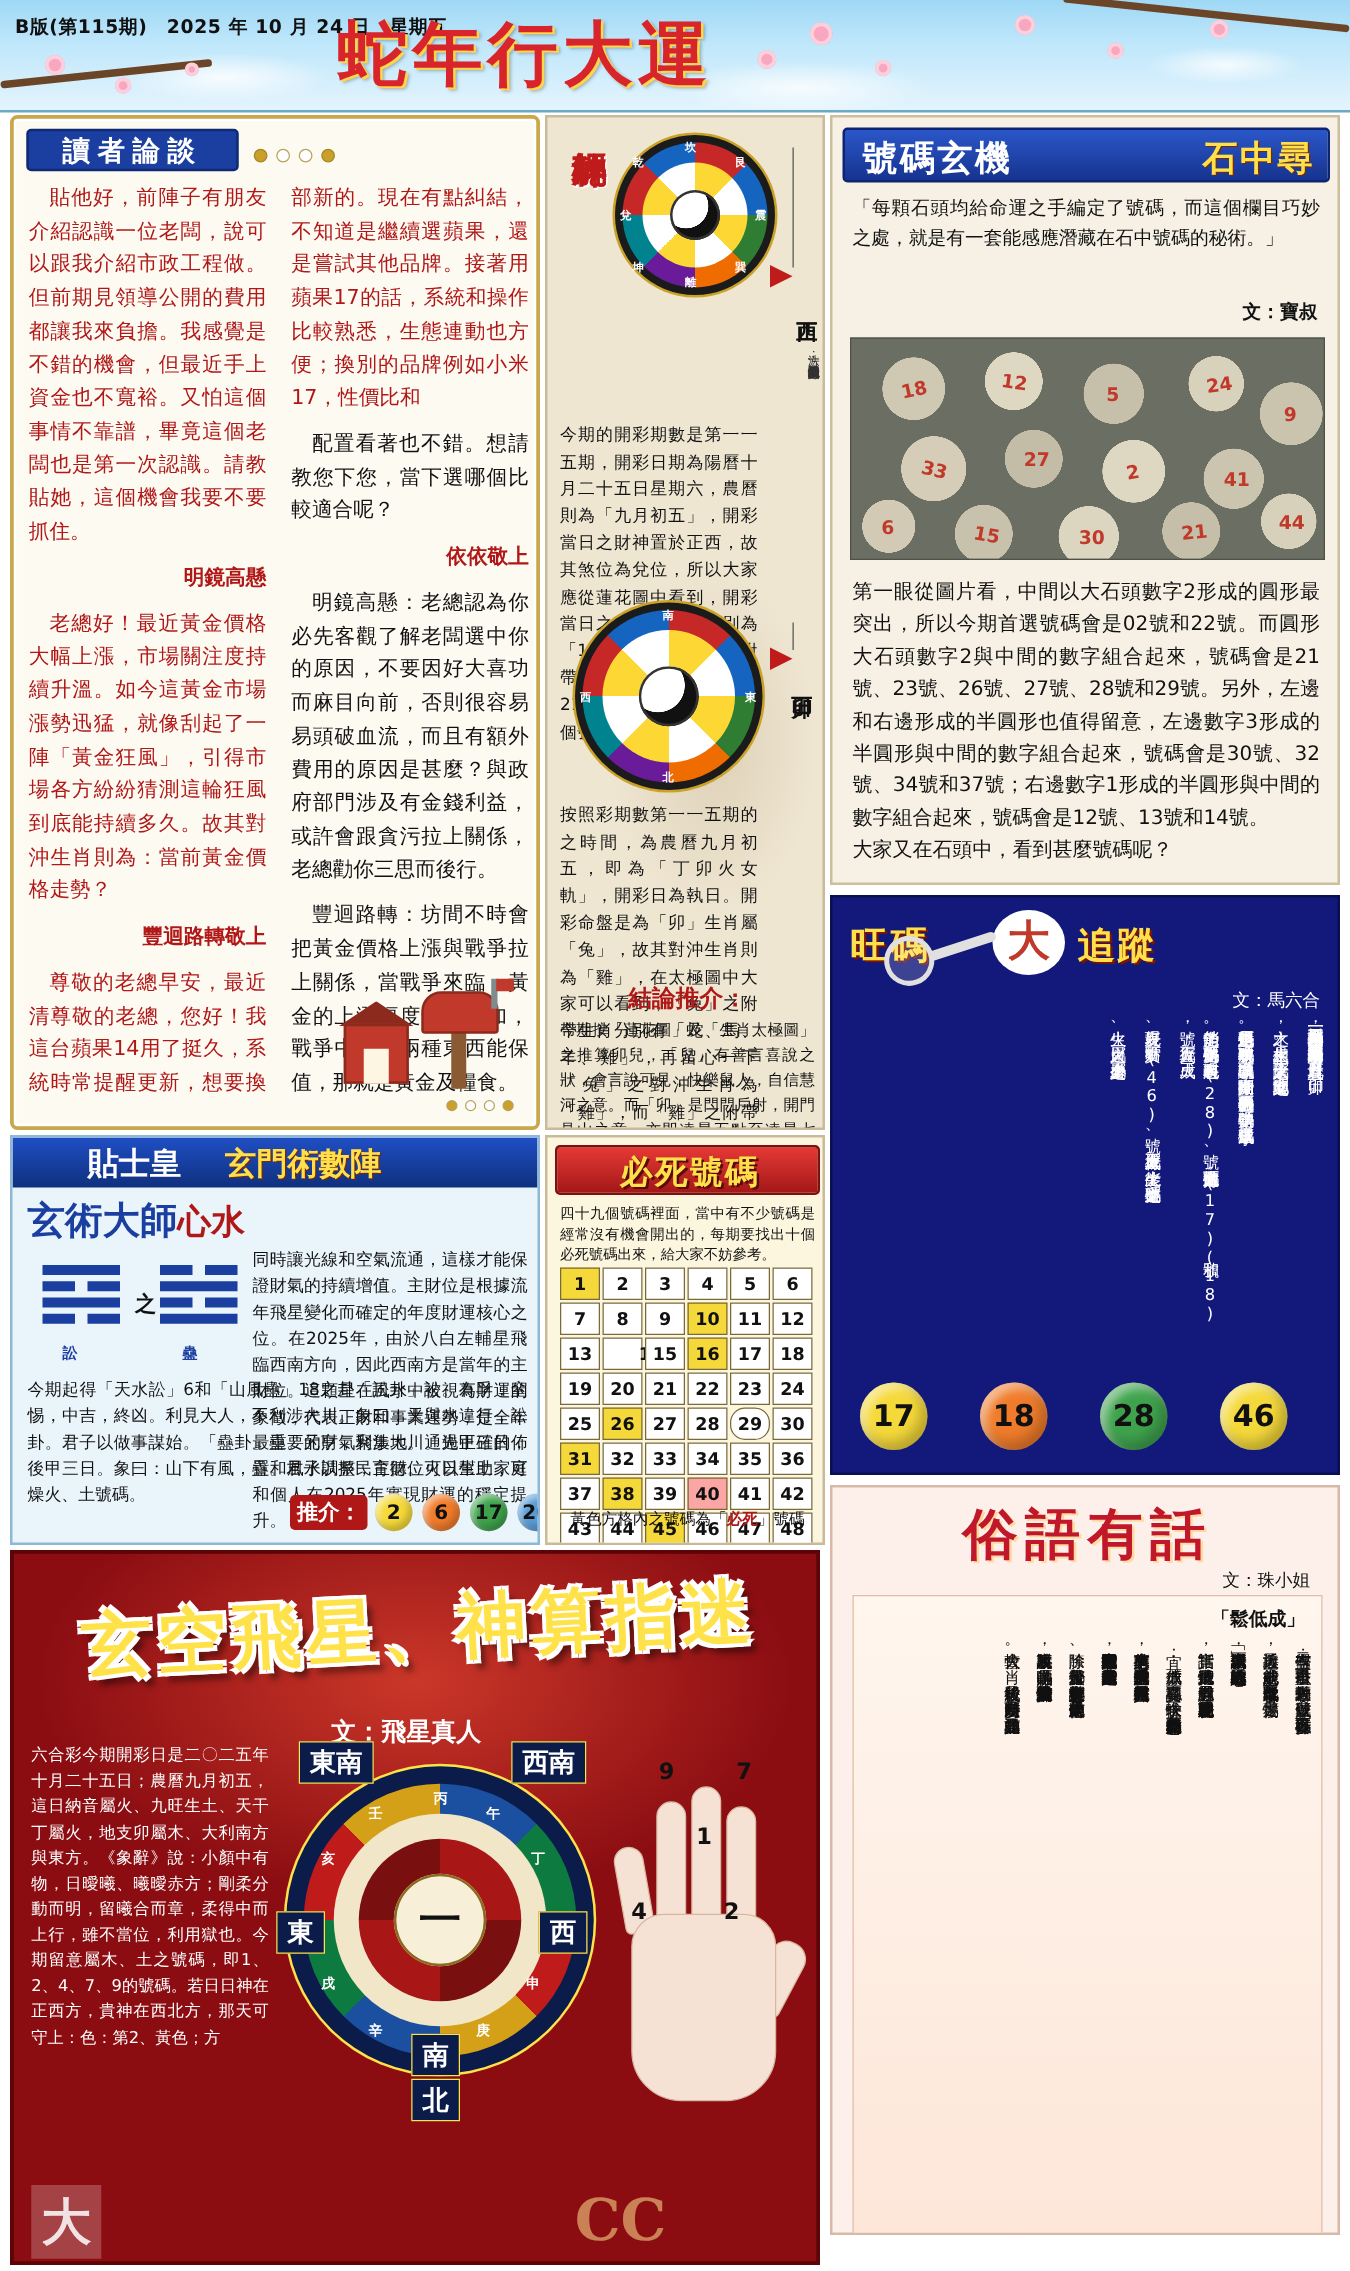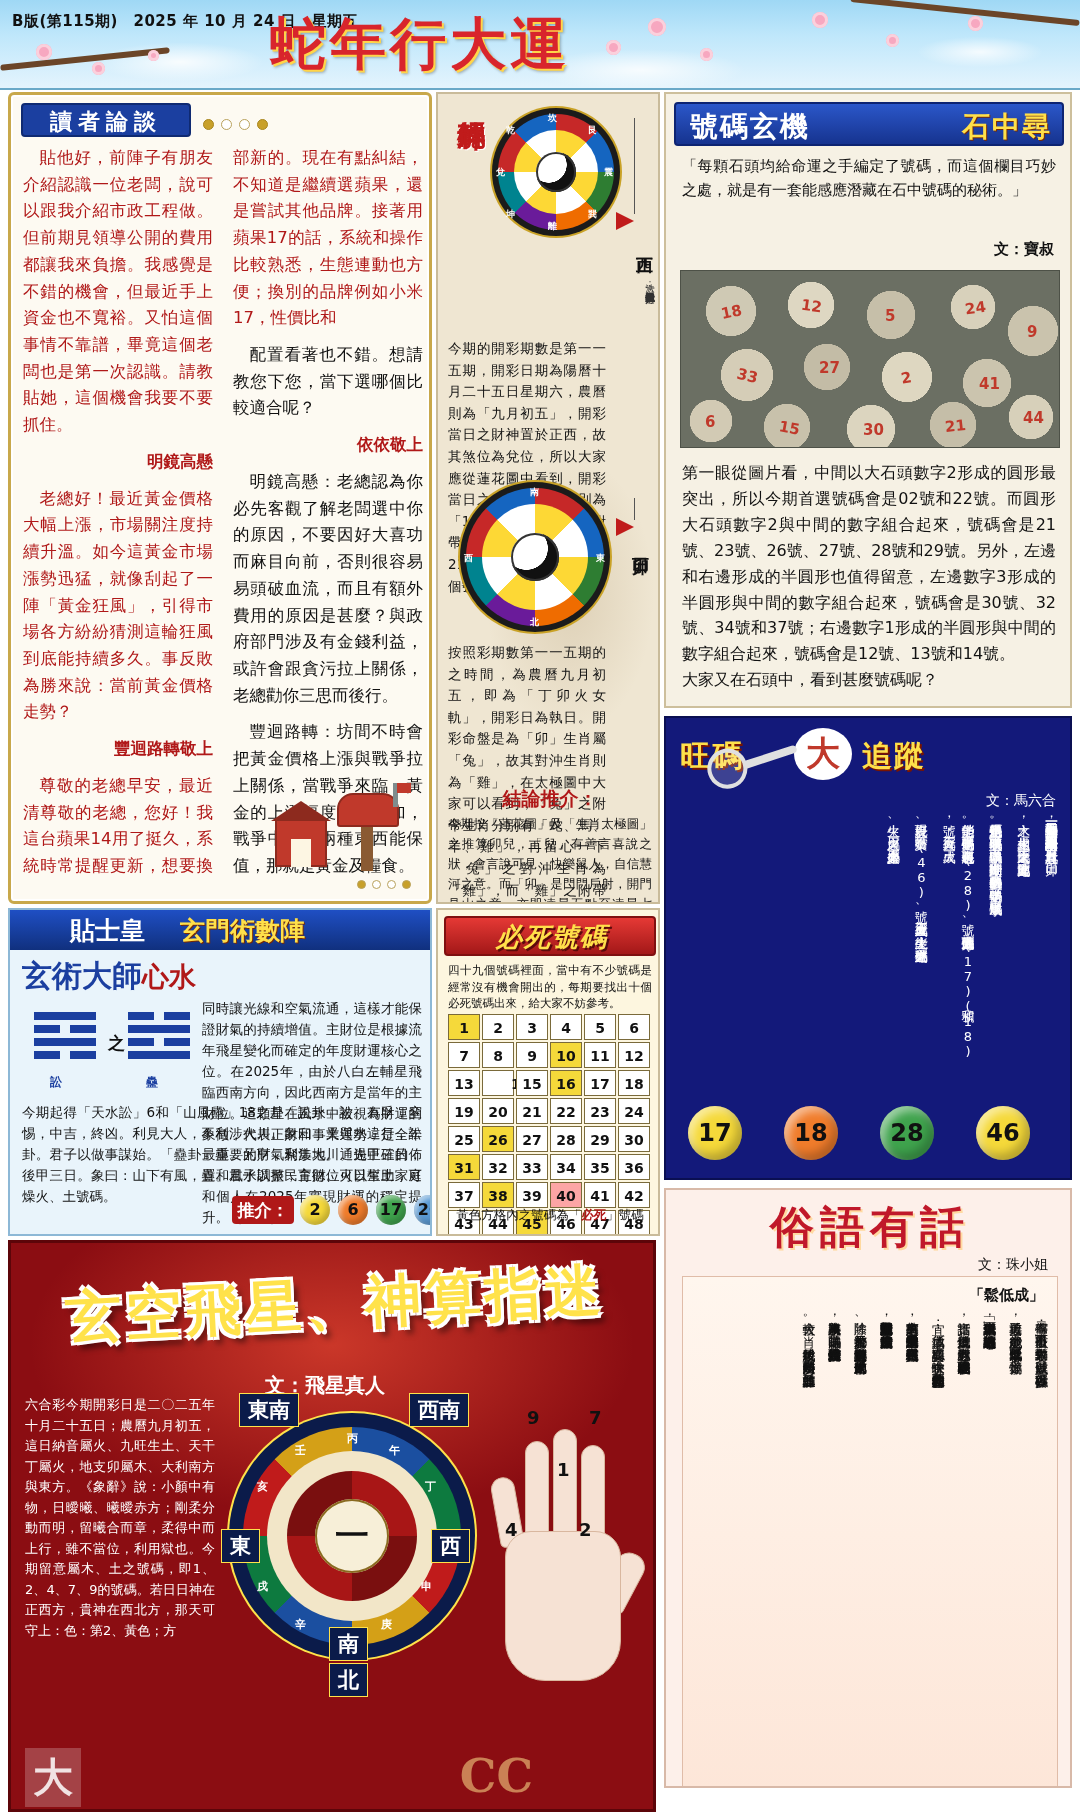--- a/index.html
+++ b/index.html
@@ -285,21 +285,21 @@
     box-shadow:inset -3px -4px 6px rgba(0,0,0,.22), inset 3px 3px 5px rgba(255,255,255,.55);
   }
 
   
   #bisi {
     left:436px; top:908px; width:224px; height:328px;
     background:#fdf6df; border:2px solid #c9bb9a;
   }
   #bisi .bar {
     position:absolute; left:6px; top:6px; width:212px; height:40px;
-    background:linear-gradient(180deg,#e53935,#a31818); border-radius:4px; border:2px solid #7f1010;font-style:italic;
+    background:linear-gradient(180deg,#e53935,#a31818); border-radius:4px; border:2px solid #7f1010;
   }
   #bisi .bar .t {
     position:absolute; left:0; top:2px; width:212px; text-align:center;
     font-size:26px; font-weight:bold; color:#ffe04a; font-family:"DejaVu Serif", serif;
     letter-spacing:2px; text-shadow:2px 2px 0 #5a0b0b;
   }
   #bisi .note { position:absolute; left:10px; top:52px; width:204px; font-size:11.5px; line-height:1.45; color:#111; text-align:justify; }
   #bisi .grid {
     position:absolute; left:10px; top:104px; width:204px;
     display:grid; grid-template-columns:repeat(6,32px); grid-auto-rows:26px; gap:2px;
@@ -420,21 +420,21 @@
   </div>
 
   <div class="panel" id="readers">
     <div class="head">讀者論談</div>
     <div class="dots">
       <i class="fill"></i><i></i><i></i><i class="fill"></i>
     </div>
     <div class="cols">
       <p class="q">貼他好，前陣子有朋友介紹認識一位老闆，說可以跟我介紹市政工程做。但前期見領導公開的費用都讓我來負擔。我感覺是不錯的機會，但最近手上資金也不寬裕。又怕這個事情不靠譜，畢竟這個老闆也是第一次認識。請教貼她，這個機會我要不要抓住。</p>
       <p class="sig">明鏡高懸</p>
-      <p class="q">老總好！最近黃金價格大幅上漲，市場關注度持續升溫。如今這黃金市場漲勢迅猛，就像刮起了一陣「黃金狂風」，引得市場各方紛紛猜測這輪狂風到底能持續多久。事反敗為勝來說：當前黃金價格走勢？</p>
+      <p class="q">老總好！最近黃金價格大幅上漲，市場關注度持續升溫。如今這黃金市場漲勢迅猛，就像刮起了一陣「黃金狂風」，引得市場各方紛紛猜測這輪狂風到底能持續多久。故其對沖生肖則為：當前黃金價格走勢？</p>
       <p class="sig">豐迴路轉敬上</p>
       <p class="q">尊敬的老總早安，最近清尊敬的老總，您好！我這台蘋果14用了挺久，系統時常提醒更新，想要換部新的。現在有點糾結，不知道是繼續選蘋果，還是嘗試其他品牌。接著用蘋果17的話，系統和操作比較熟悉，生態連動也方便；換別的品牌例如小米17，性價比和</p>
       <p>配置看著也不錯。想請教您下您，當下選哪個比較適合呢？</p>
       <p class="sig">依依敬上</p>
       <p>明鏡高懸：老總認為你必先客觀了解老闆選中你的原因，不要因好大喜功而麻目向前，否則很容易易頭破血流，而且有額外費用的原因是甚麼？與政府部門涉及有金錢利益，或許會跟貪污拉上關係，老總勸你三思而後行。</p>
       <p>豐迴路轉：坊間不時會把黃金價格上漲與戰爭拉上關係，當戰爭來臨，黃金的上漲幅度也會增加，戰爭中只有兩種東西能保值，那就是黃金及糧食。</p>
 
     </div>
     <div class="barn">
       <div class="roof"></div>
@@ -615,21 +615,21 @@
         <span style="background: rgb(255, 255, 255);">19</span>
         <span style="background: rgb(255, 255, 255);">20</span>
         <span style="background: rgb(255, 255, 255);">21</span>
         <span style="background: rgb(255, 255, 255);">22</span>
         <span style="background: rgb(255, 255, 255);">23</span>
         <span style="background: rgb(255, 255, 255);">24</span>
         <span style="background: rgb(255, 255, 255);">25</span>
         <span style="background: rgb(245, 217, 58);">26</span>
         <span style="background: rgb(255, 255, 255);">27</span>
         <span style="background: rgb(255, 255, 255);">28</span>
-        <span style="background: rgb(255, 255, 255);">29</span>
+        <span style="background: rgb(255, 255, 255); border-radius: 12px;">29</span>
         <span style="background: rgb(255, 255, 255);">30</span>
         <span style="background: rgb(245, 217, 58);">31</span>
         <span style="background: rgb(255, 255, 255);">32</span>
         <span style="background: rgb(255, 255, 255);">33</span>
         <span style="background: rgb(255, 255, 255);">34</span>
         <span style="background: rgb(255, 255, 255);">35</span>
         <span style="background: rgb(255, 255, 255);">36</span>
         <span style="background: rgb(255, 255, 255);">37</span>
         <span style="background: rgb(245, 217, 58);">38</span>
         <span style="background: rgb(255, 255, 255);">39</span>

